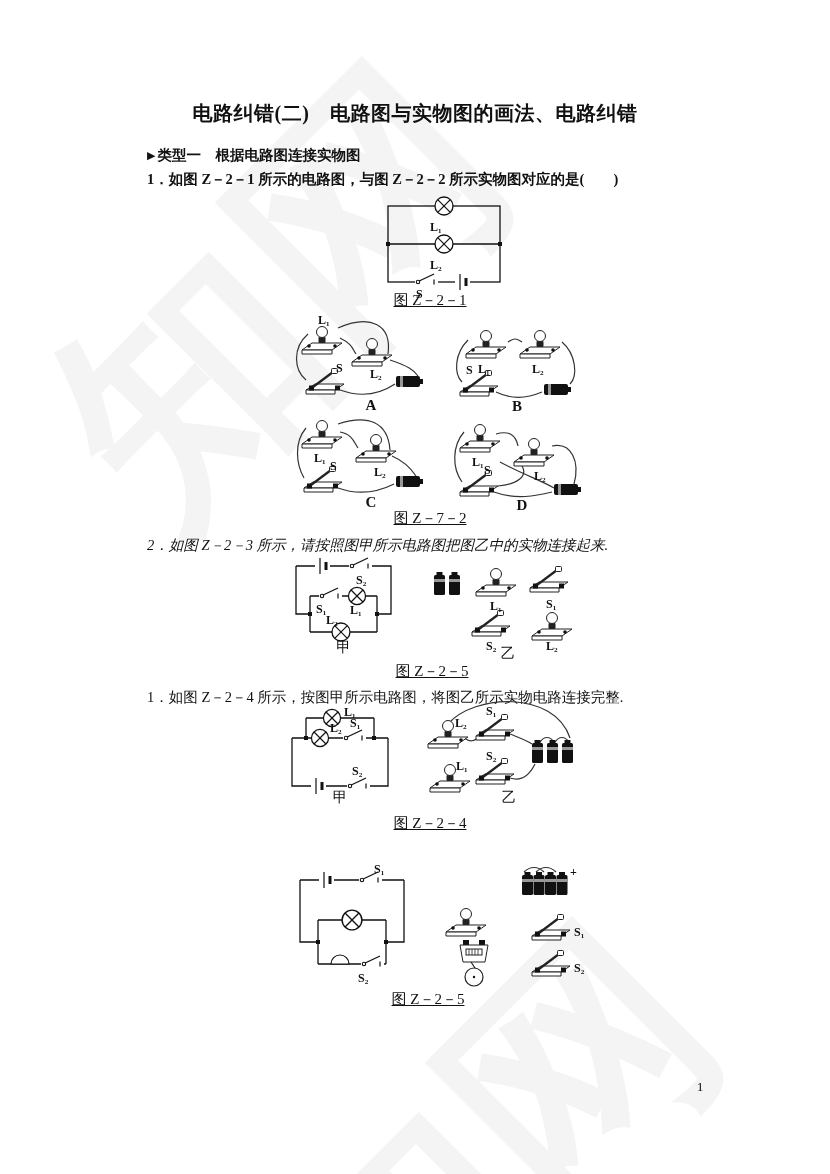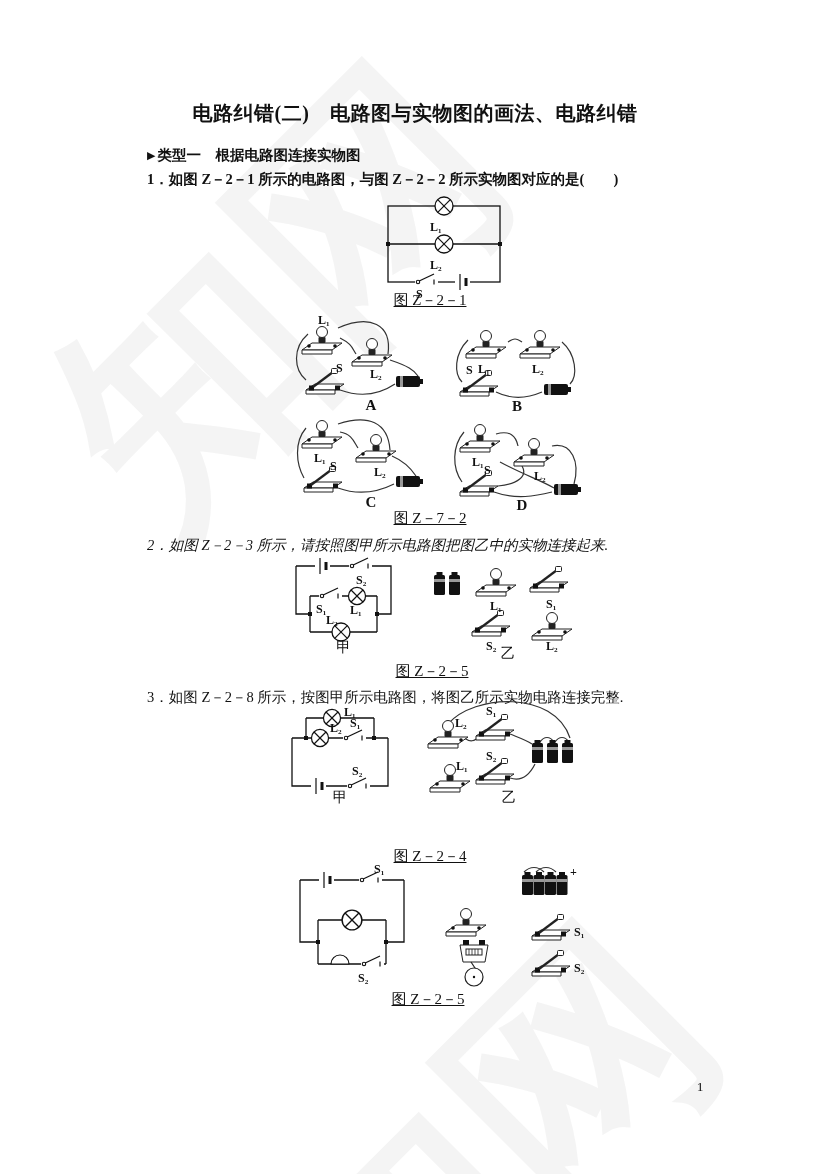--- a/index.html
+++ b/index.html
@@ -218,21 +218,21 @@
     <use href="#knife-switch" transform="translate(44,56)"></use>
     <use href="#bulb-stand" transform="translate(104,52)"></use>
     <text x="62" y="50">L₁</text>
     <text x="118" y="48">S₁</text>
     <text x="58" y="90">S₂</text>
     <text x="118" y="90">L₂</text>
   </svg>
   <div class="sublabel" style="left:428px;top:644px;width:160px;">乙</div>
   <div class="cap" style="left:332px;top:662px;width:200px;">图 Z－2－5</div>
 
-  <div class="q" style="top:688px;">3．如图 Z－2－8 所示，按图甲所示电路图，将图乙所示实物电路连接完整.</div>
+  <div class="q" style="top:688px;">1．如图 Z－2－4 所示，按图甲所示电路图，将图乙所示实物电路连接完整.</div>
 
   <svg class="fig" style="left:280px;top:706px;width:120px;height:92px;" viewBox="0 0 120 92">
     <path class="wire" d="M26 12 H94 M26 12 V32 M94 12 V32"></path>
     <path class="wire" d="M12 32 H108"></path>
     <path class="wire" d="M12 32 V80 H108 V32"></path>
     <use href="#lamp-sym" transform="translate(52,12) scale(0.95)"></use>
     <use href="#lamp-sym" transform="translate(40,32) scale(0.95)"></use>
     <use href="#switch-sym" transform="translate(66,32)"></use>
     <use href="#batt-sym" transform="translate(38,80)"></use>
     <use href="#switch-sym" transform="translate(70,80)"></use>
@@ -258,21 +258,21 @@
     <use href="#cell-v" transform="translate(123,40)"></use>
     <use href="#cell-v" transform="translate(138,40)"></use>
     <use href="#bulb-stand" transform="translate(6,64)"></use>
     <use href="#knife-switch" transform="translate(52,64)"></use>
     <text x="31" y="27">L₂</text>
     <text x="62" y="15">S₁</text>
     <text x="32" y="70">L₁</text>
     <text x="62" y="60">S₂</text>
   </svg>
   <div class="sublabel" style="left:424px;top:788px;width:170px;">乙</div>
-  <div class="cap" style="left:330px;top:847px;width:200px;text-align:center;">图 Z－2－4</div>
+  <div class="cap" style="left:330px;top:814px;width:200px;text-align:center;">图 Z－2－4</div>
 
 
   <svg class="fig" style="left:288px;top:864px;width:130px;height:124px;" viewBox="0 0 130 124">
     <path class="wire" d="M12 16 H116 M12 16 V78 H30 M116 16 V78 H98"></path>
     <path class="wire" d="M30 56 V100 M98 56 V100 M30 56 H98 M30 100 H98"></path>
     <use href="#batt-sym" transform="translate(38,16)"></use>
     <use href="#switch-sym" transform="translate(74,16)"></use>
     <use href="#lamp-sym" transform="translate(64,56) scale(1.1)"></use>
     <use href="#bell-sym" transform="translate(52,100)"></use>
     <use href="#switch-sym" transform="translate(76,100)"></use>

